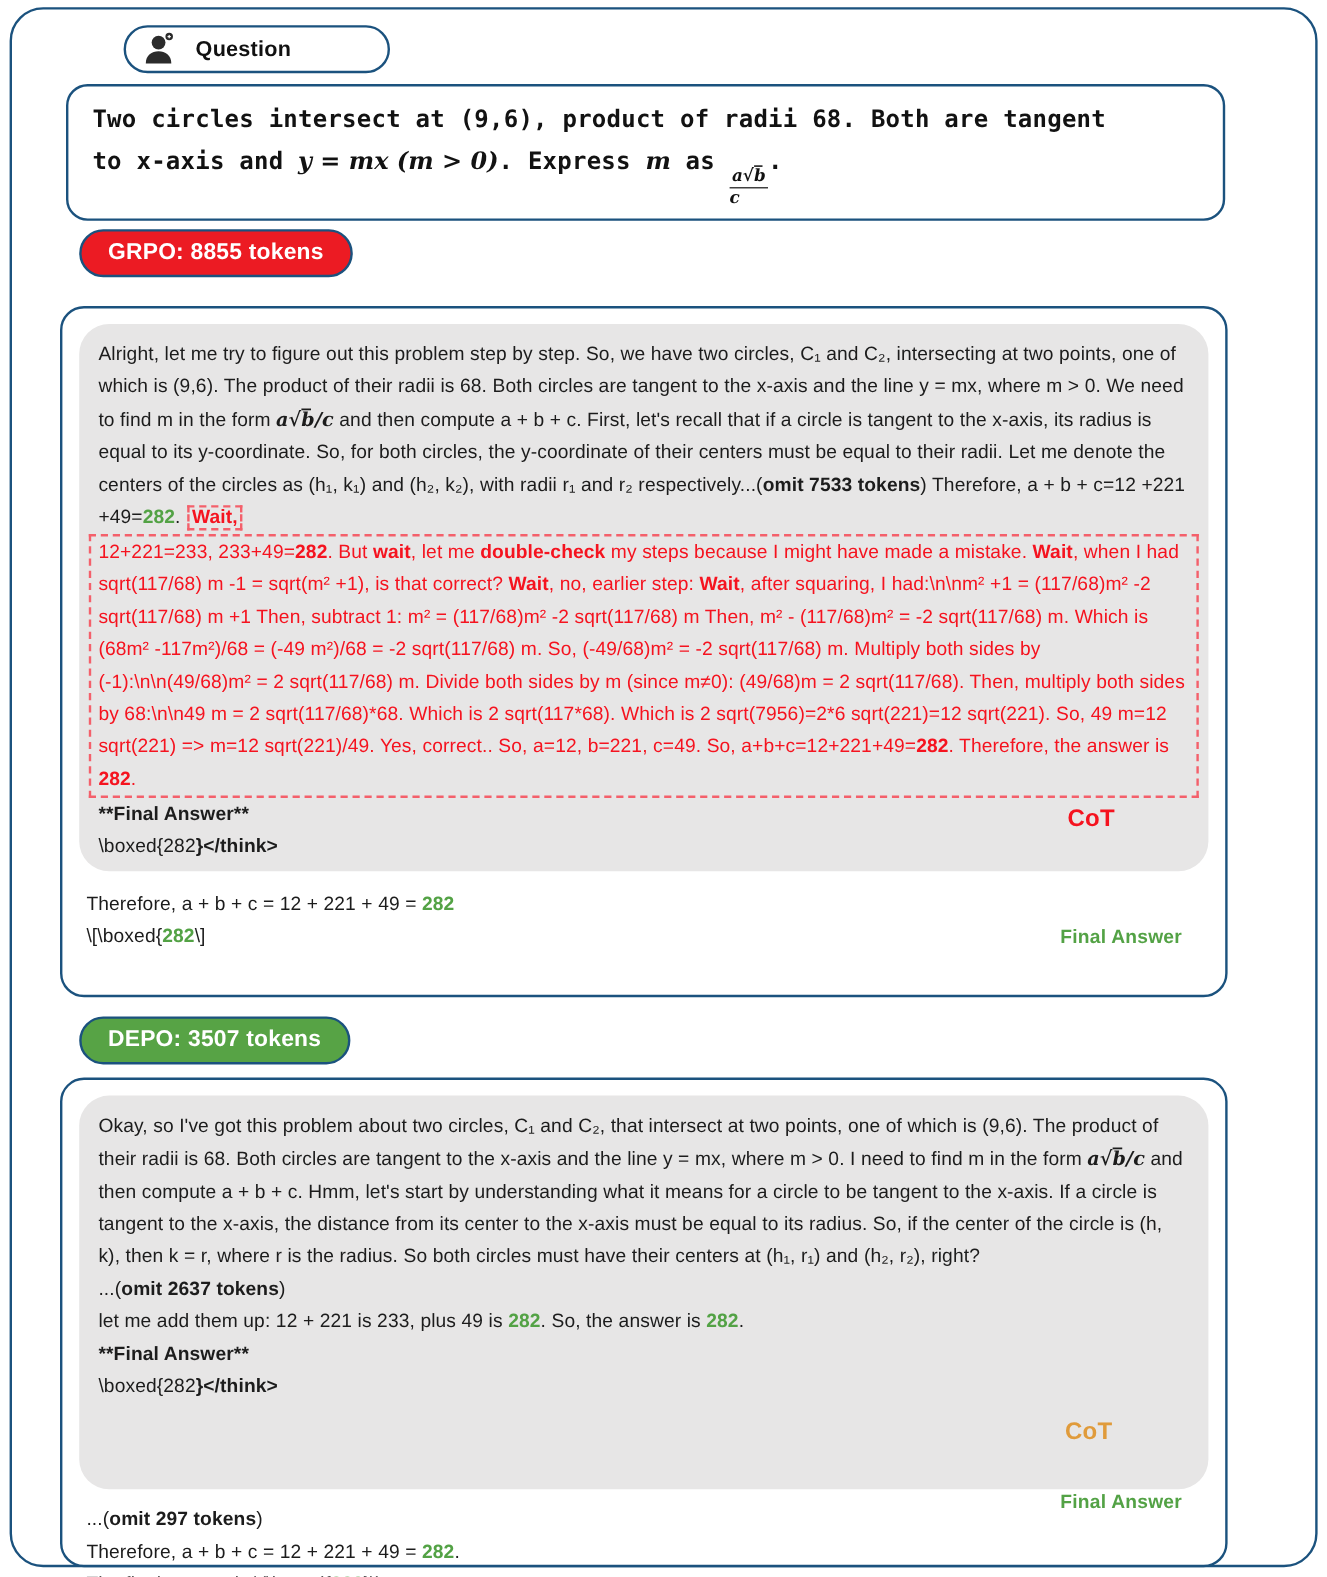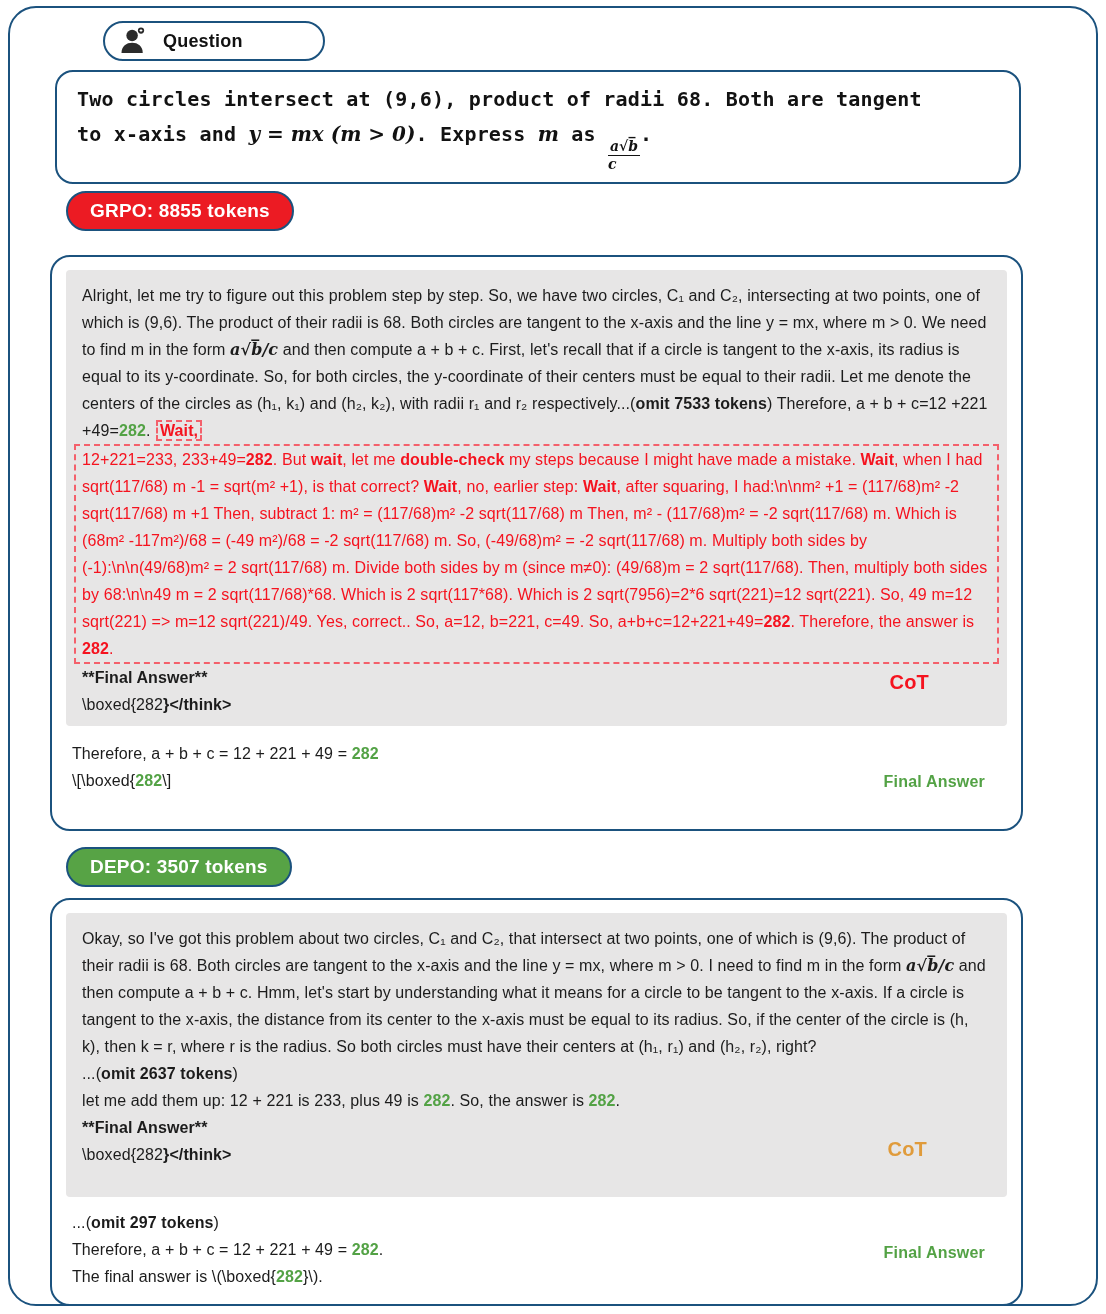--- a/index.html
+++ b/index.html
@@ -44,26 +44,26 @@
   .grpo-badge { top:191px; background:#ec1b23; }
   .depo-badge { top:847px; background:#57a345; }
   
   .result-box {
     position:absolute; left:50px; width:973px; background:#fff;
     border:2px solid #1b527e; border-radius:20px;
   }
   .grpo-box { top:255px; height:576px; }
   .depo-box { top:898px; height:408px; }
   .cot-bubble {
-    position:relative; margin:13px 14px 0; background:#e7e6e6; border-radius:4px;
+    position:relative; margin:13px 14px 0; background:#e7e6e6; border-radius:25px;
     padding:12px 16px 10px; font-size:16px; line-height:27px; color:#1c1c1c;
     letter-spacing:.1px; overflow:hidden;
   }
   .grpo-box .cot-bubble { height:456px; }
-  .depo-box .cot-bubble { height:284px; }
+  .depo-box .cot-bubble { height:328px; }
   .b { font-weight:700; }
   .g { font-weight:700; color:#53a245; }
   .mi { font-family:"DejaVu Serif", serif; font-style:italic; font-weight:700; }
   .red-section {
     color:#f5131f; border:2px dashed #f4606b; margin:0 -8px; padding:0 6px;
   }
   .red-section .b { font-weight:700; }
   .wait-chip {
     color:#f5131f; font-weight:700; border:2px dashed #f4606b; padding:0 2px; margin-left:1px;
   }

